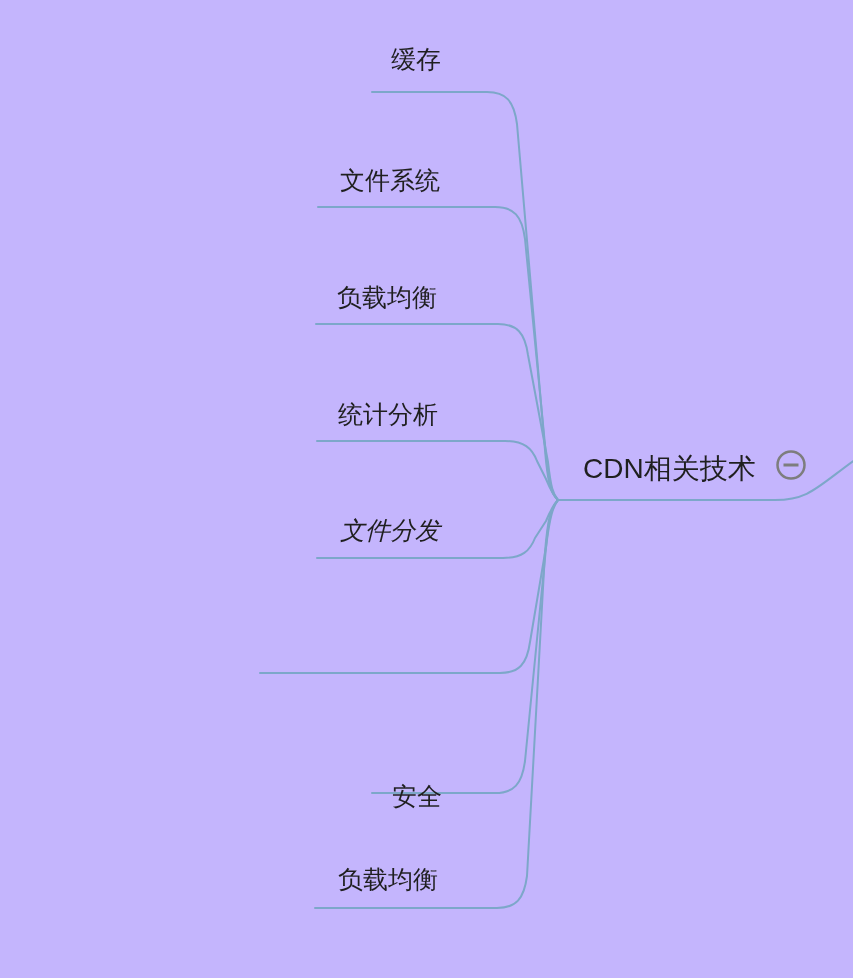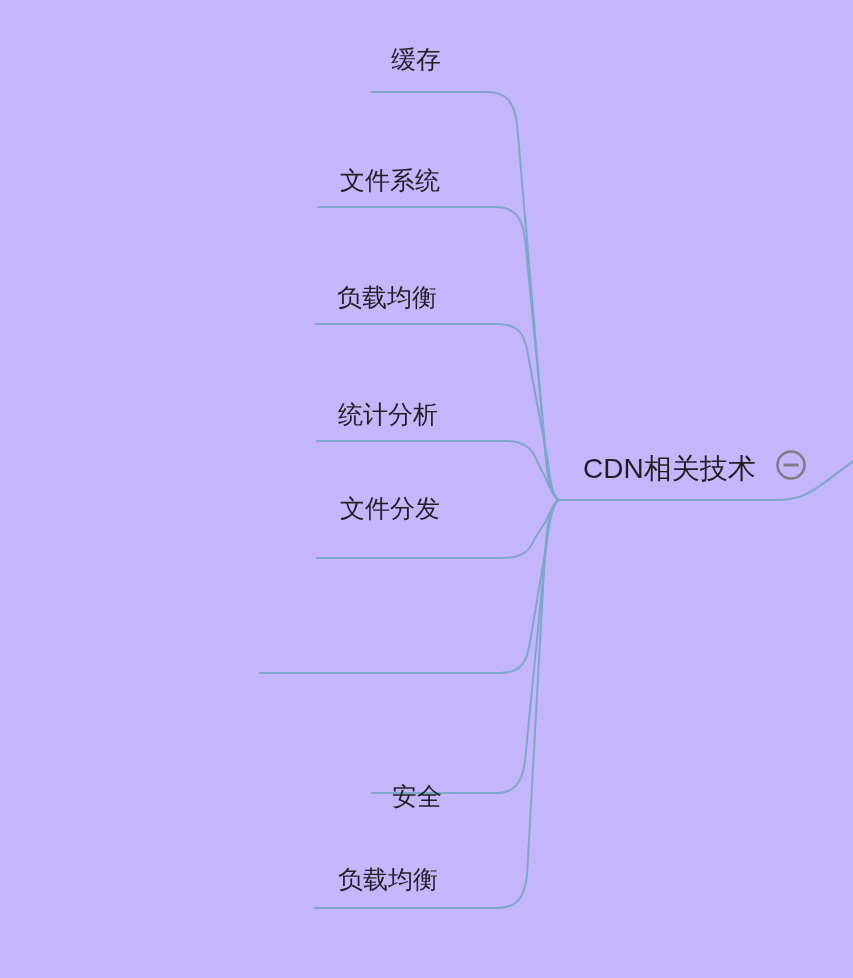--- a/index.html
+++ b/index.html
@@ -74,21 +74,21 @@
   </svg>
 
   <div class="branch-label" style="left:391px; top:46px;">缓存</div>
 
   <div class="branch-label" style="left:340px; top:167px;">文件系统</div>
 
   <div class="branch-label" style="left:337px; top:284px;">负载均衡</div>
 
   <div class="branch-label" style="left:338px; top:401px;">统计分析</div>
 
-  <div class="branch-label" style="left:340px; top:495px;">文件分发</div>
+  <div class="branch-label" style="left:340px; top:517px;font-style:italic;">文件分发</div>
 
 
   <div class="branch-label" style="left:392px; top:751px;margin-top:32px;">安全</div>
 
   <div class="branch-label" style="left:338px; top:866px;">负载均衡</div>
 
   <div class="root-node">
     <span class="root-label" style="color: rgb(31, 31, 31); text-align: center;">CDN相关技术</span>
   </div>
 

